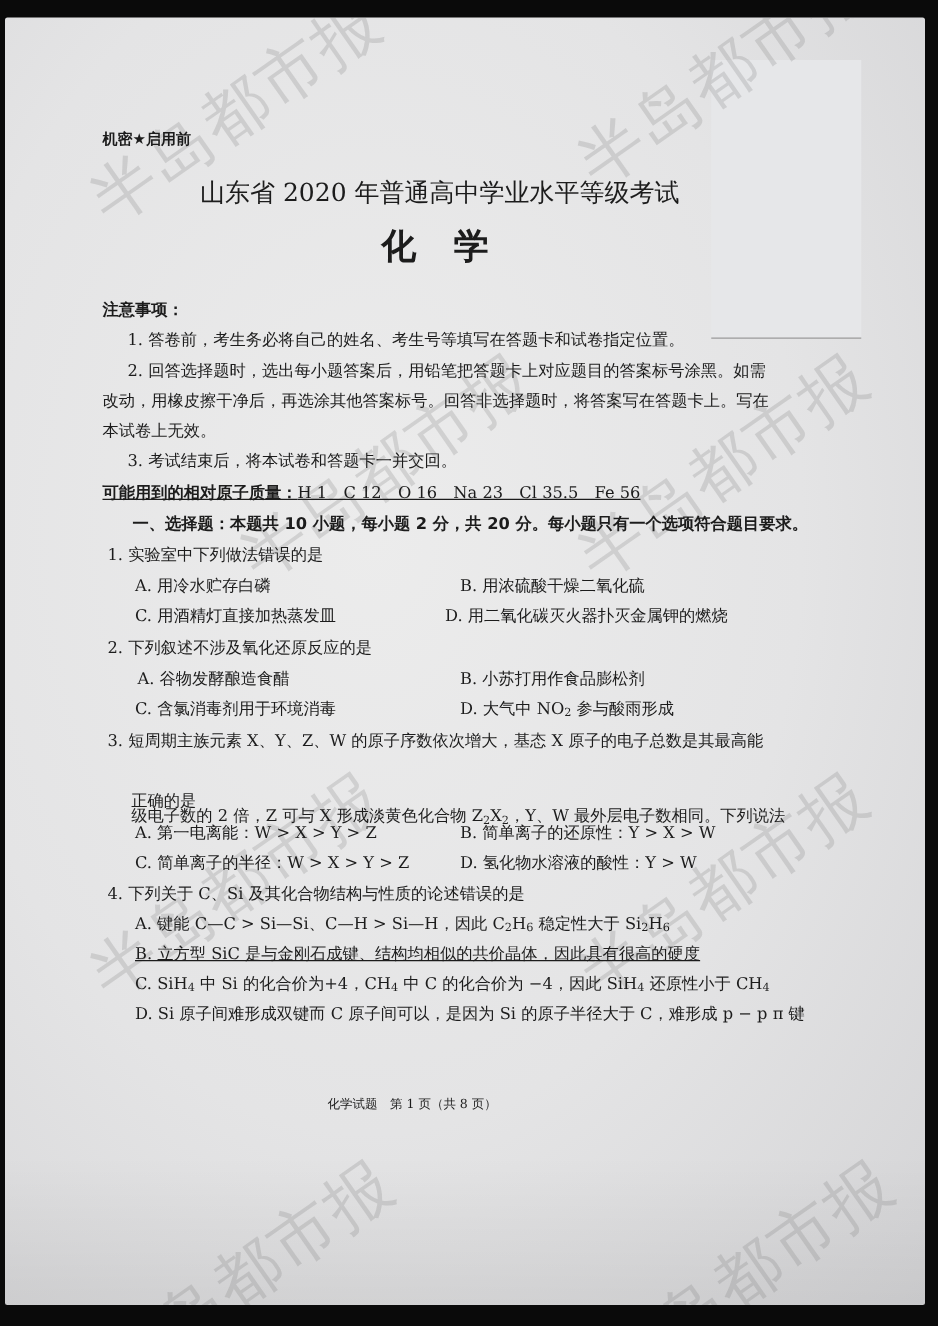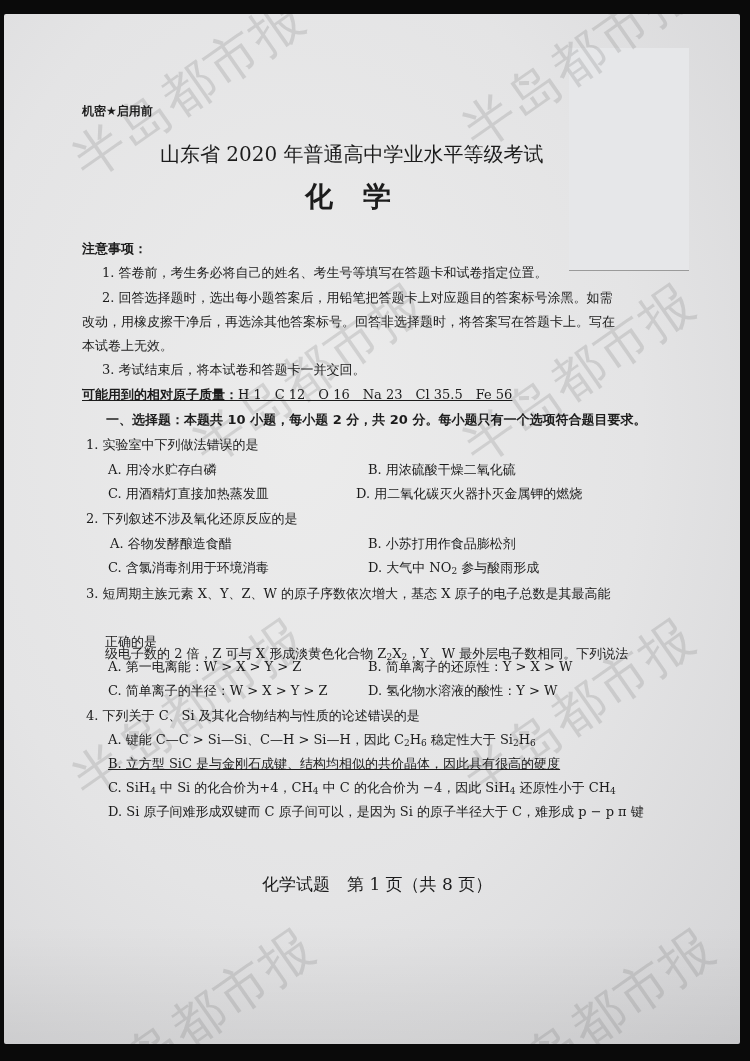--- a/index.html
+++ b/index.html
@@ -73,14 +73,14 @@
   <div class="t" style="left:364px; top:644px;">B. 简单离子的还原性：Y &gt; X &gt; W</div>
   <div class="t" style="left:364px; top:668px;">D. 氢化物水溶液的酸性：Y &gt; W</div>
   <div class="t" style="left:104px; top:668px;">C. 简单离子的半径：W &gt; X &gt; Y &gt; Z</div>
 
   <div class="t" style="left:82px; top:693px;">4. 下列关于 C、Si 及其化合物结构与性质的论述错误的是</div>
   <div class="t" style="left:104px; top:717px;"><span>A. 键能 C—C &gt; Si—Si、C—H &gt; Si—H，因此 C</span><sub>2</sub><span>H</span><sub>6</sub><span> 稳定性大于 Si</span><sub>2</sub><span>H</span><sub>6</sub></div>
   <div class="t" style="left:104px; top:741px;text-decoration:underline;">B. 立方型 SiC 是与金刚石成键、结构均相似的共价晶体，因此具有很高的硬度</div>
   <div class="t" style="left:104px; top:765px;"><span>C. SiH</span><sub>4</sub><span> 中 Si 的化合价为+4，CH</span><sub>4</sub><span> 中 C 的化合价为 −4，因此 SiH</span><sub>4</sub><span> 还原性小于 CH</span><sub>4</sub></div>
   <div class="t" style="left:104px; top:789px;">D. Si 原子间难形成双键而 C 原子间可以，是因为 Si 的原子半径大于 C，难形成 p − p π 键</div>
 
-  <div class="t" style="left:258px; top:861px; font-size:17px;">化学试题　第 1 页（共 8 页）</div>
+  <div class="t" style="left:258px; top:861px; font-size:10px;">化学试题　第 1 页（共 8 页）</div>
 </div>
 
 </body></html>

